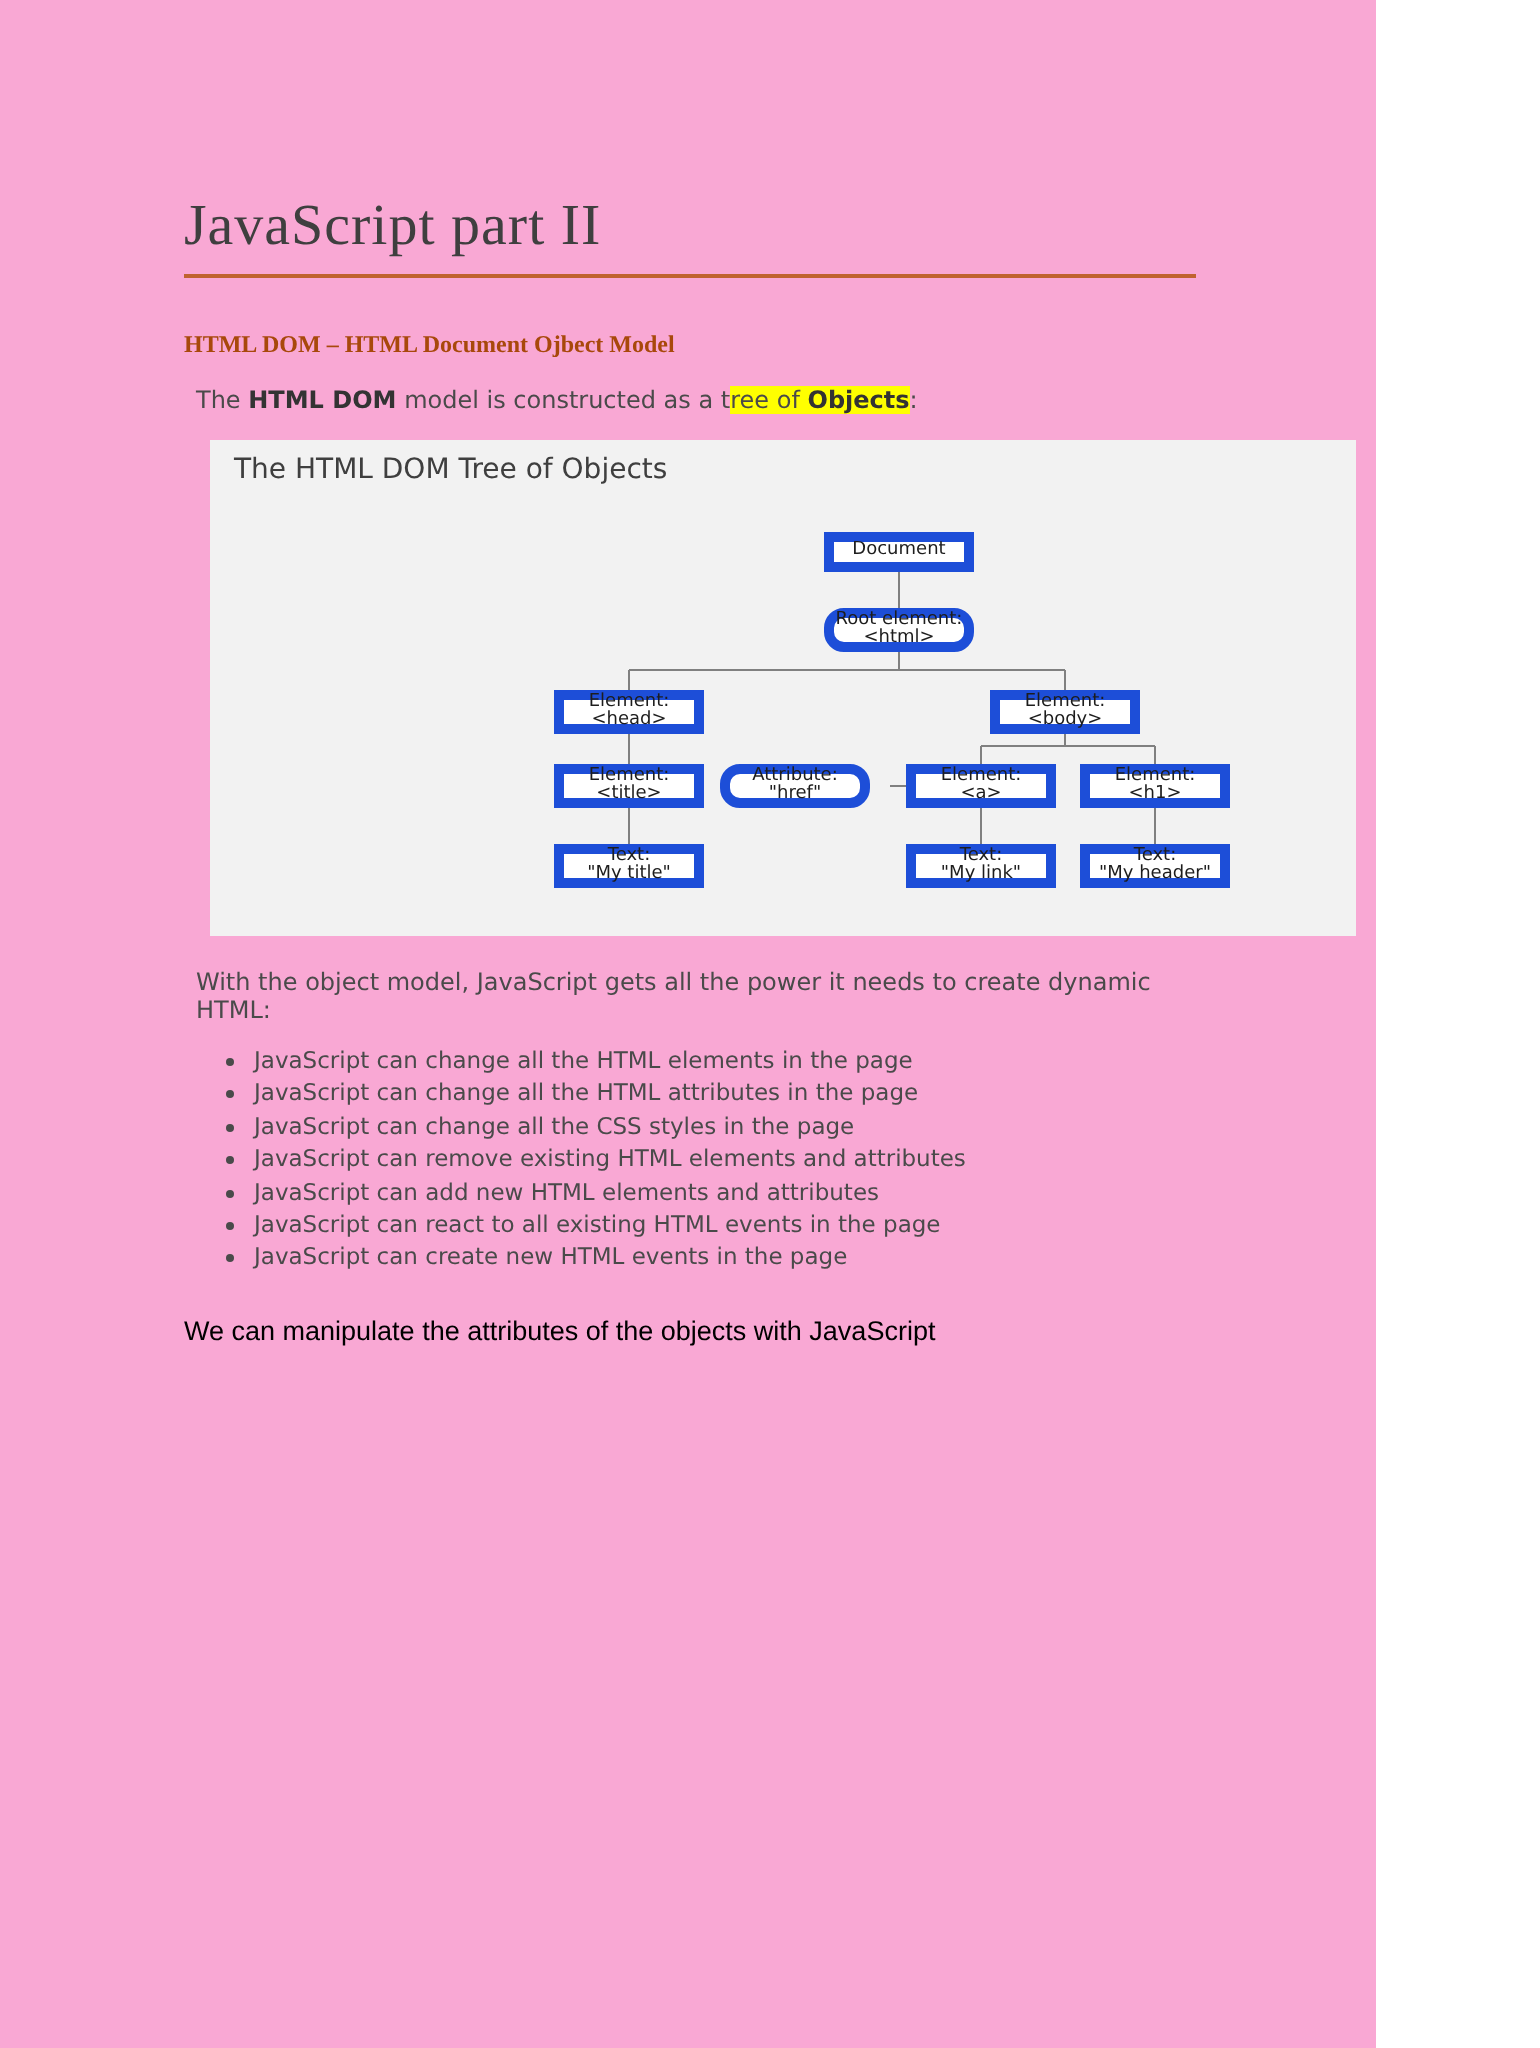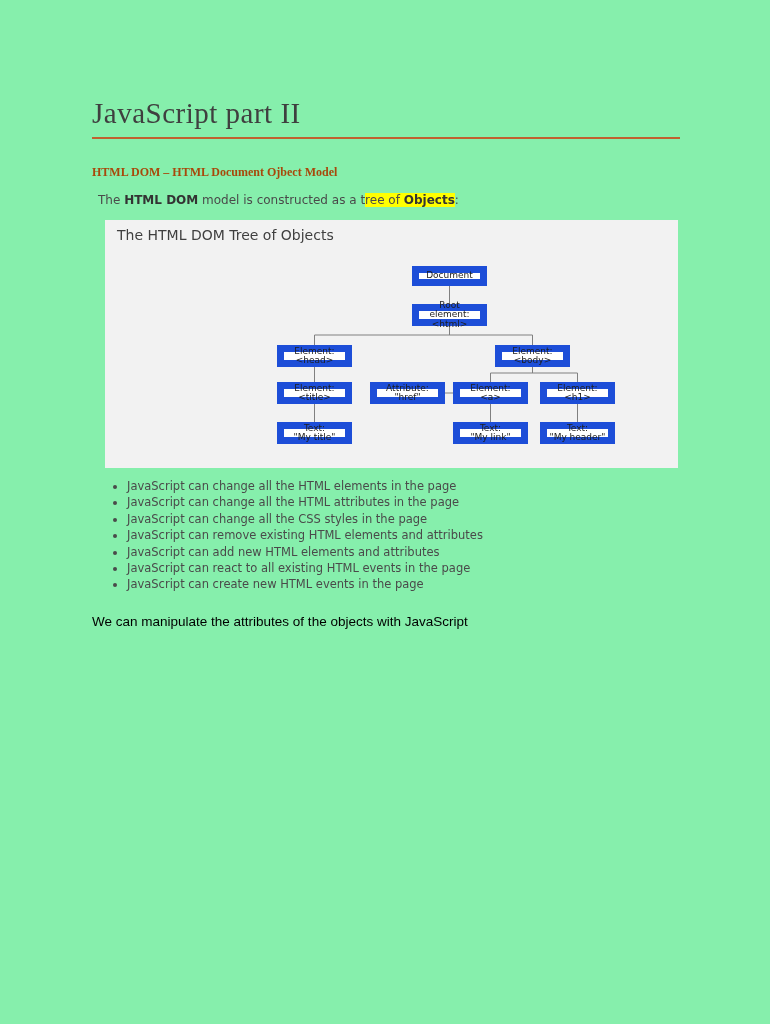--- a/index.html
+++ b/index.html
@@ -1,21 +1,21 @@
 <!DOCTYPE html>
 <html><head>
 <meta charset="utf-8">
 <style>
   * { box-sizing: border-box; }
   html, body { margin: 0; padding: 0; background: #ffffff; }
   .page {
     position: relative;
-    width: 770px;
+    width: 688px;
     height: 1024px;
-    background: #86efac;
+    background: #f9a8d4;
     padding: 97px 90px 0 92px;
     font-family: "DejaVu Sans", sans-serif;
     overflow: hidden;
   }
   .doc-title {
     margin: 0;
     font-family: "Liberation Serif", serif;
     font-weight: 400;
     font-size: 29px;
     color: #3f3f3f;
@@ -57,21 +57,21 @@
   }
   .connectors {
     position: absolute;
     left: 0; top: 0;
   }
   .node {
     position: absolute;
     width: 75px;
     height: 22px;
     background: #ffffff;
-    border: 7px solid #1d4ed8;
+    border: 5px solid #1d4ed8;
     display: flex;
     flex-direction: column;
     align-items: center;
     justify-content: center;
     font-size: 9px;
     line-height: 9.5px;
     color: #1d1d1d;
     text-align: center;
   }
   .node.single { height: 20px; }
@@ -110,41 +110,41 @@
     <div class="diagram-title">The HTML DOM Tree of Objects</div>
 
     <svg class="connectors" width="573" height="248" viewBox="0 0 573 248">
       <path d="M344.5 66V84M344.5 106V115M209.5 115H427.5M209.5 115V125M427.5 115V125M209.5 147V162M209.5 184V202M427.5 147V153M385.5 153H472.5M385.5 153V162M472.5 153V162M340 173H348M385.5 184V202M472.5 184V202" stroke="#808080" stroke-width="1" fill="none"></path>
     </svg>
 
     <div class="node single" style="left:307px; top:46px;">
       <span>Document</span>
     </div>
 
-    <div class="node" style="left:307px; top:84px;">
+    <div class="node" style="left:307px; top:84px;border-radius:10px;">
       <span>Root element:</span>
       <span>&lt;html&gt;</span>
     </div>
 
     <div class="node" style="left:172px; top:125px;">
       <span>Element:</span>
       <span>&lt;head&gt;</span>
     </div>
 
     <div class="node" style="left:390px; top:125px;">
       <span>Element:</span>
       <span>&lt;body&gt;</span>
     </div>
 
     <div class="node" style="left:172px; top:162px;">
       <span>Element:</span>
       <span>&lt;title&gt;</span>
     </div>
 
-    <div class="node" style="left:265px; top:162px;">
+    <div class="node" style="left:255px; top:162px;border-radius:10px;">
       <span>Attribute:</span>
       <span>"href"</span>
     </div>
 
     <div class="node" style="left:348px; top:162px;">
       <span>Element:</span>
       <span>&lt;a&gt;</span>
     </div>
 
     <div class="node" style="left:435px; top:162px;">
@@ -161,20 +161,21 @@
       <span>Text:</span>
       <span>"My link"</span>
     </div>
 
     <div class="node" style="left:435px; top:202px;">
       <span>Text:</span>
       <span>"My header"</span>
     </div>
   </div>
 
+  <p class="lead">With the object model, JavaScript gets all the power it needs to create dynamic HTML:</p>
 
   <ul class="feature-list">
     <li>JavaScript can change all the HTML elements in the page</li>
     <li>JavaScript can change all the HTML attributes in the page</li>
     <li>JavaScript can change all the CSS styles in the page</li>
     <li>JavaScript can remove existing HTML elements and attributes</li>
     <li>JavaScript can add new HTML elements and attributes</li>
     <li>JavaScript can react to all existing HTML events in the page</li>
     <li>JavaScript can create new HTML events in the page</li>
   </ul>

